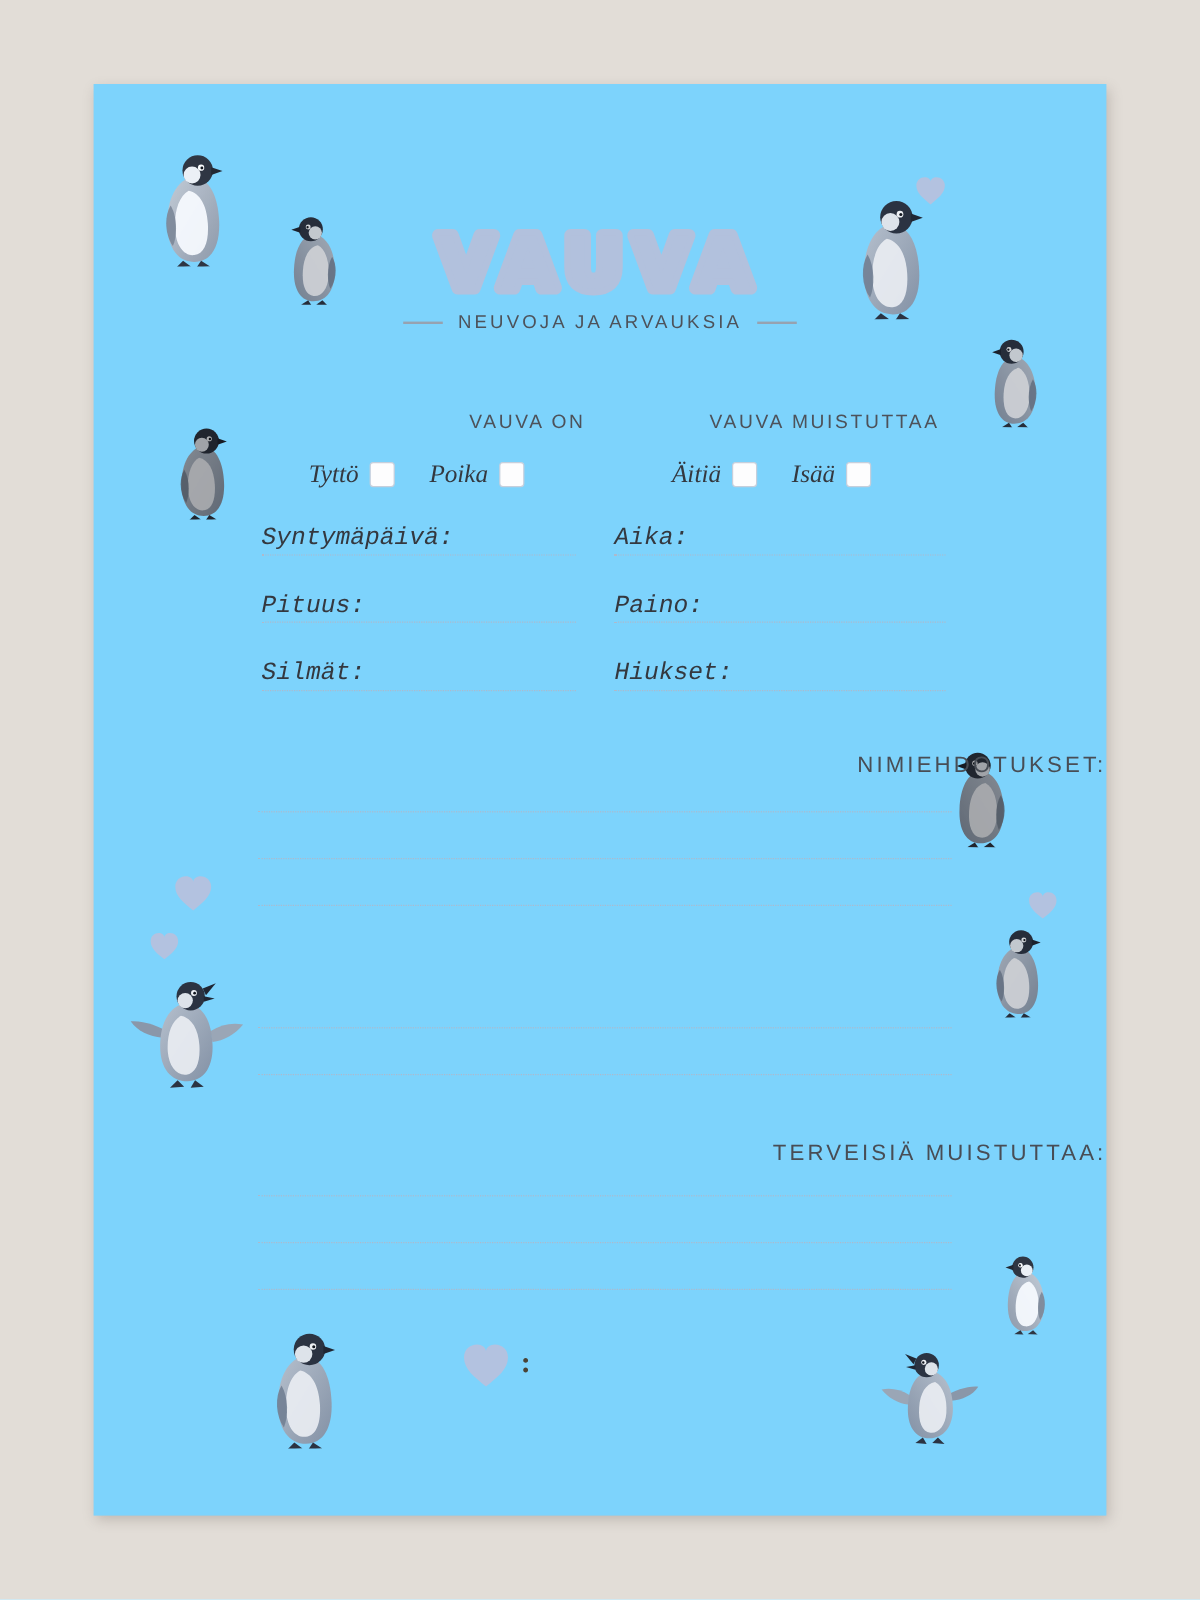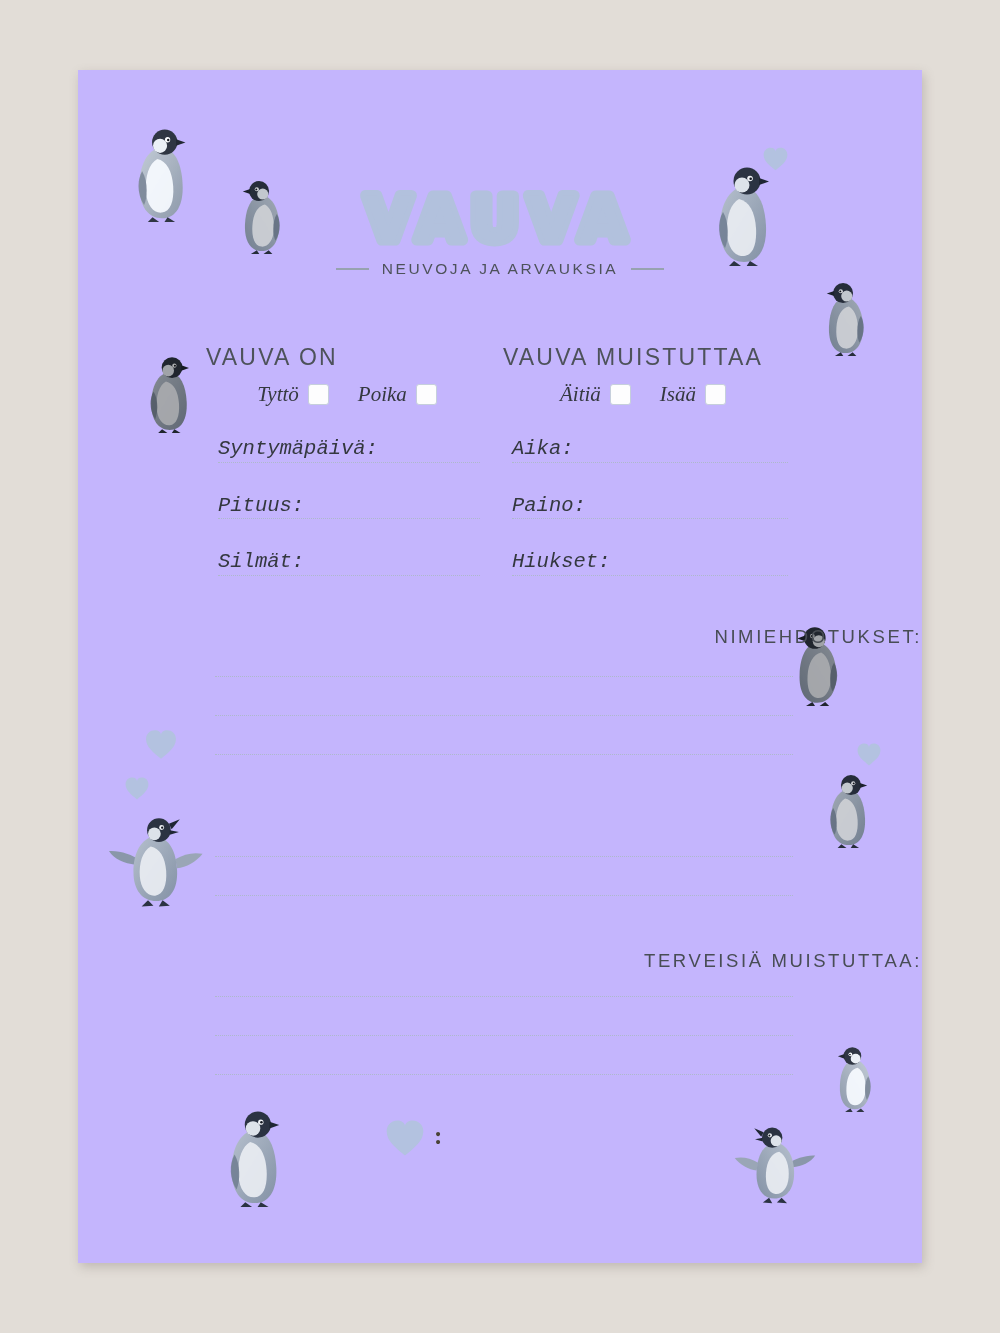--- a/index.html
+++ b/index.html
@@ -1,31 +1,31 @@
 <!DOCTYPE html>
 <html><head>
 <meta charset="utf-8">
 <style>
   html,body{margin:0;padding:0;}
   body{font-family:"Liberation Sans",sans-serif;-webkit-font-smoothing:antialiased;}
   .page{position:relative;width:1000px;height:1333px;background:#e2ddd7;overflow:hidden;}
-  .card{position:absolute;left:78px;top:70px;width:844px;height:1193px;background:#c4b5fd;
+  .card{position:absolute;left:78px;top:70px;width:844px;height:1193px;background:#7dd3fc;
         box-shadow:2px 4px 10px rgba(105,95,85,.28);}
   
   .title-svg{position:absolute;left:0;right:0;margin:0 auto;top:98px;display:block;}
   .subtitle{position:absolute;left:0;right:0;top:190px;display:flex;align-items:center;justify-content:center;gap:13px;}
   .subtitle-text{font-size:15.5px;letter-spacing:2.6px;color:#4d525a;}
   .subtitle-dash{width:33px;height:2px;background:#97a2b0;}
-  .group-heading{font-size:23px;letter-spacing:2.2px;color:#4d525a;text-align:left;}
+  .group-heading{font-size:16px;letter-spacing:2.2px;color:#4d525a;text-align:right;}
   .section-heading{position:absolute;left:0;right:0;text-align:right;font-size:18.5px;letter-spacing:2.6px;color:#484d55;}
   
   .choice-group{position:absolute;top:274px;}
   .choice-group.left{left:128px;width:282px;}
   .choice-group.right{left:425px;width:280px;}
-  .options{display:flex;justify-content:center;gap:29px;margin-top:11px;align-items:center;}
+  .options{display:flex;justify-content:center;gap:29px;margin-top:21px;align-items:center;}
   .option{display:flex;align-items:center;gap:9px;}
   .option-label{font-family:"Liberation Serif",serif;font-style:italic;font-size:21px;color:#34383f;}
   .checkbox{width:21px;height:21px;border:1.5px solid #c6cfdc;border-radius:3px;background:#fdfdfe;box-sizing:border-box;cursor:pointer;}
   
   .fields-grid{position:absolute;left:140px;top:336px;display:grid;grid-template-columns:262px 276px;column-gap:32px;grid-auto-rows:56.5px;}
   .field{display:flex;align-items:flex-end;border-bottom:1.5px dotted #aeb9cb;padding-bottom:2px;cursor:text;}
   .field-label{font-family:Liberation Mono, monospace;font-style:italic;font-size:20.5px;color:#34383f;line-height:1;}
   
   .dotline{position:absolute;left:137px;width:578px;height:0;border-bottom:1.5px dotted #aeb9cb;cursor:text;}
   

